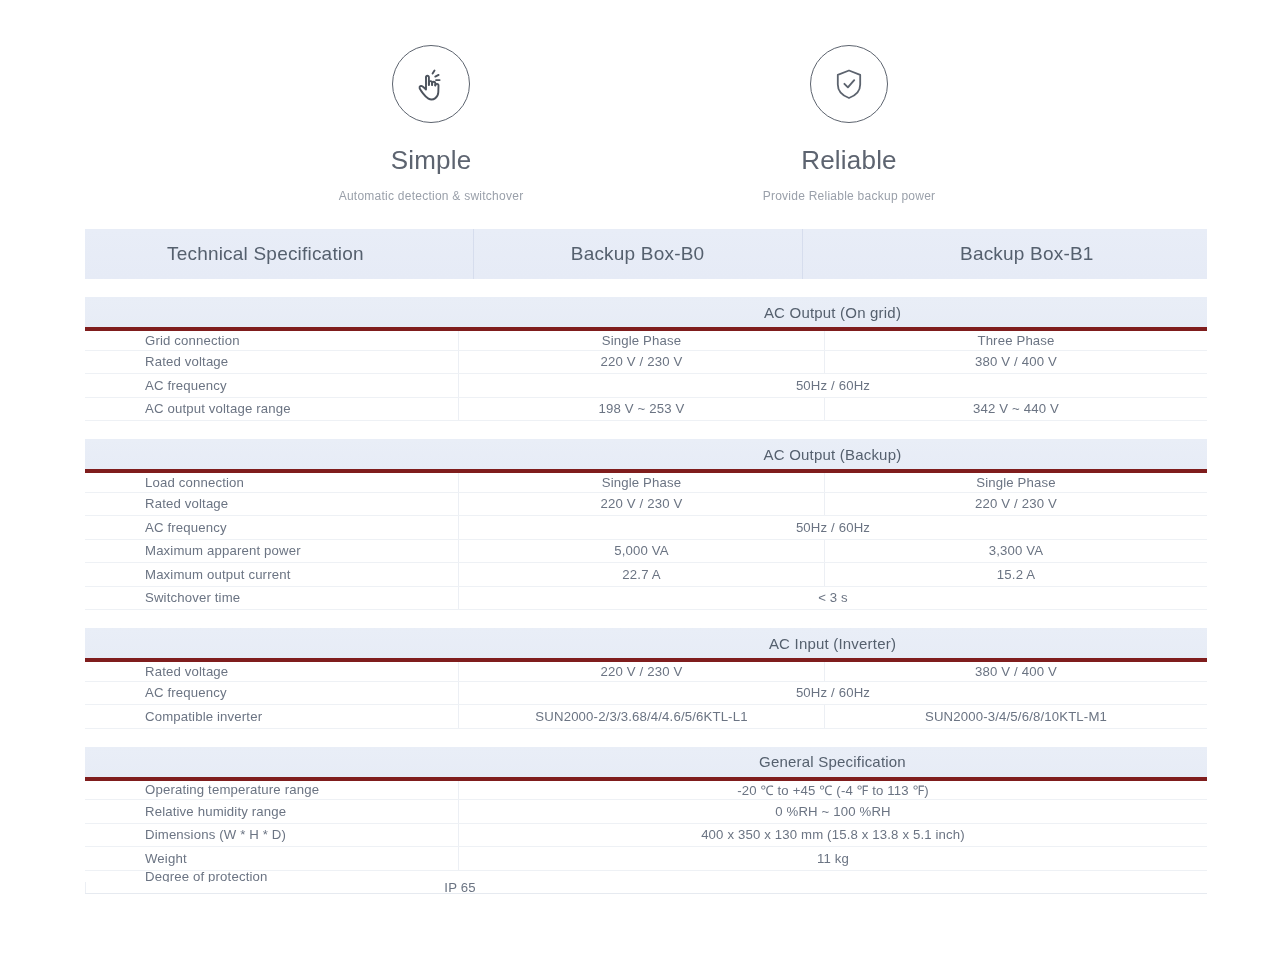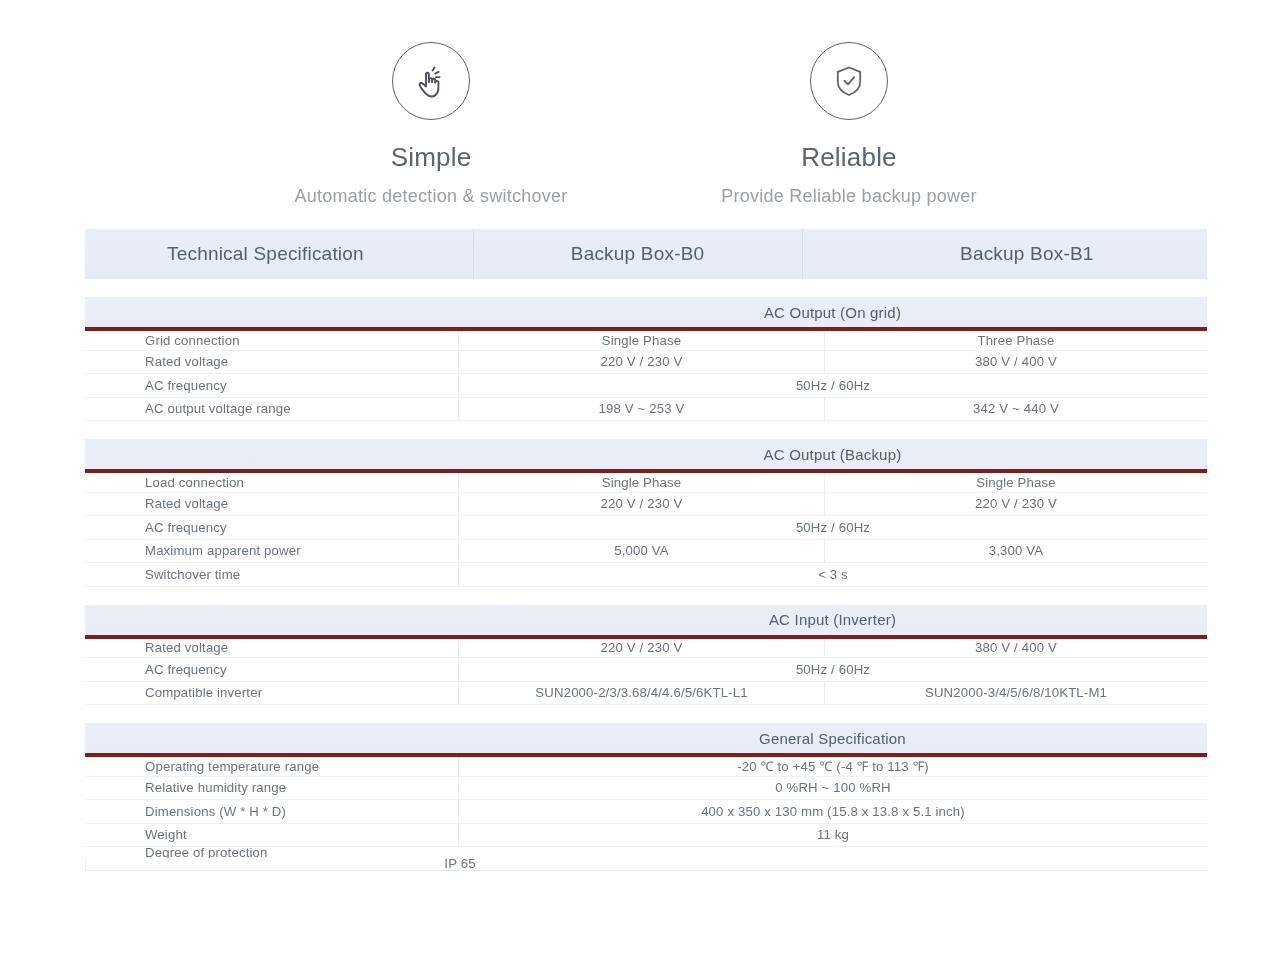--- a/index.html
+++ b/index.html
@@ -14,22 +14,23 @@
     color: #5a6372;
     overflow: hidden;
     position: relative;
   }
 
   
   .features {
     display: flex;
     justify-content: center;
     align-items: flex-start;
-    padding-top: 42px;
+    padding-top: 12px;
     gap: 0;
+    margin-top: 33px;
   }
   .feature {
     width: 418px;
     text-align: center;
   }
   .feature-icon-wrap {
     width: 78px;
     height: 78px;
     margin: 0 auto;
     border-radius: 50%;
@@ -42,21 +43,21 @@
   .feature-icon-wrap svg { display: block; }
   .feature-title {
     margin-top: 22px;
     font-size: 26px;
     font-weight: 400;
     color: #5d6470;
     letter-spacing: .2px;
   }
   .feature-sub {
     margin-top: 13px;
-    font-size: 18px;
+    font-size: 12px;
     color: #9aa0aa;
     letter-spacing: .25px;
     font-weight: 400;
   }
 
   
   .spec-table {
     position: absolute;
     left: 85px;
     top: 229px;
@@ -241,20 +242,25 @@
         <div class="row">
           <div class="cell cell-label">AC frequency</div>
           <div class="cell cell-span">50Hz / 60Hz</div>
         </div>
         <div class="row">
           <div class="cell cell-label">Maximum apparent power</div>
           <div class="cell cell-v0">5,000 VA</div>
           <div class="cell cell-v1">3,300 VA</div>
         </div>
         <div class="row">
+          <div class="cell cell-label">Maximum output current</div>
+          <div class="cell cell-v0">22.7 A</div>
+          <div class="cell cell-v1">15.2 A</div>
+        </div>
+        <div class="row">
           <div class="cell cell-label">Switchover time</div>
           <div class="cell cell-span">&lt; 3 s</div>
         </div>
       </div>
       <div class="section-gap"></div>
       <div class="section-band">
         <div class="section-title">AC Input (Inverter)</div>
       </div>
       <div class="rows">
         <div class="row">

